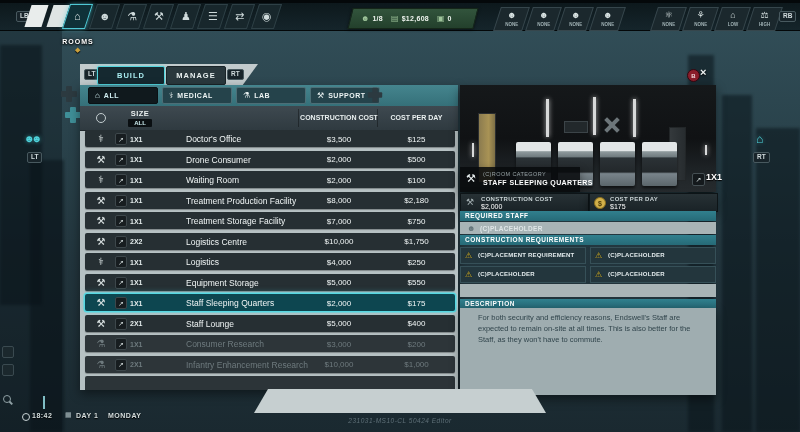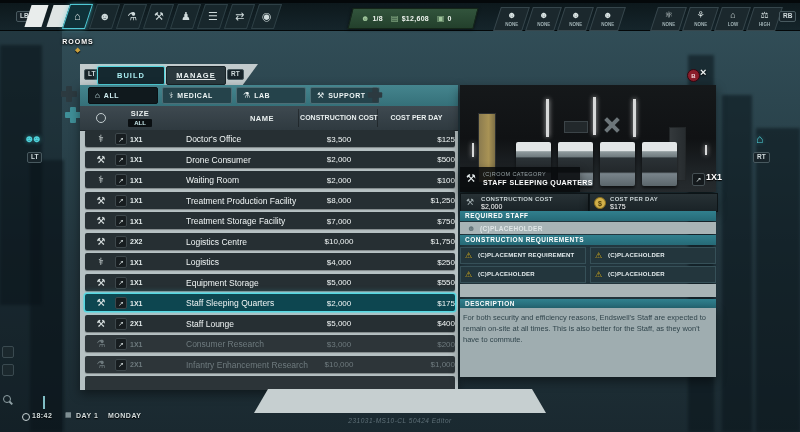--- a/index.html
+++ b/index.html
@@ -39,21 +39,21 @@
   .slot-ico{color:#d9e3e3;font-size:9px;}
   .slot-label{color:#9fb0b3;font-size:6px;transform:scale(.75);margin-top:1px;font-weight:bold;}
 
   
   .tab-slab{position:absolute;left:80px;top:64px;width:178px;height:22px;background:#c2cbcd;
     clip-path:polygon(0 0,100% 0,calc(100% - 16px) 100%,0 100%);box-shadow:0 2px 5px rgba(0,0,0,.4);}
   .mode-tab{position:absolute;height:17px;border-radius:2px;display:flex;align-items:center;justify-content:center;
     font-size:7.5px;font-weight:bold;letter-spacing:1px;}
   .mode-tab.build{left:97px;top:66px;width:66px;background:#152930;border:1px solid #52d5de;color:#a9ecf0;
     box-shadow:0 0 4px rgba(82,213,222,.5);}
-  .mode-tab.manage{left:166px;top:66px;width:58px;background:#2a383d;border:1px solid #1a2428;color:#e8efef;text-decoration:underline;}
+  .mode-tab.manage{left:166px;top:66px;width:58px;background:#2a383d;border:1px solid #1a2428;color:#e8efef;}
 
   
   .panel-left{position:absolute;left:80px;top:85px;width:378px;height:305px;background:#b6c1c3;
     overflow:hidden;box-shadow:0 4px 10px rgba(0,0,0,.45);}
   .subtab-strip{position:absolute;left:0;top:0;width:378px;height:21px;
     background:linear-gradient(180deg,#45858e,#357079);}
   .cattabs{position:absolute;left:8px;top:2px;display:flex;gap:4px;}
   .cat-tab{height:15px;width:56px;display:flex;align-items:center;gap:4px;padding:0 6px;
     background:#25434b;border:1px solid #4d6e76;border-radius:2px;color:#ecf3f3;}
   .cat-tab .ct-ico{font-size:8px;line-height:1;}
@@ -74,21 +74,21 @@
   .trow{position:relative;height:17px;background:#262f33;border-radius:2px;box-shadow:0 1px 1px rgba(0,0,0,.3);}
   .trow.sel{background:#0d4650;box-shadow:0 0 0 1.5px #55d8e2,0 0 7px rgba(85,216,226,.55);}
   .trow.dis{background:#2d3539;}
   .r-ico{position:absolute;left:9px;top:3px;width:14px;text-align:center;font-size:10px;color:#dfe7e7;line-height:11px;}
   .r-size{position:absolute;left:30px;top:3px;display:flex;align-items:center;gap:3px;}
   .size-chip{width:10px;height:10px;background:#171d20;border:1px solid #3d474b;border-radius:2px;
     font-size:7px;color:#cfd8d8;display:flex;align-items:center;justify-content:center;line-height:1;}
   .r-size-txt{font-size:7px;color:#e3ebeb;font-weight:bold;}
   .r-name{position:absolute;left:87px;top:4px;font-size:8.5px;color:#f0f5f5;padding-left:14px;}
   .r-cost{position:absolute;left:215px;top:4.5px;width:78px;text-align:center;font-size:8px;color:#f0f5f5;}
-  .r-daily{position:absolute;left:293px;top:4.5px;width:77px;text-align:right;font-size:8px;color:#f0f5f5;}
+  .r-daily{position:absolute;left:293px;top:4.5px;width:77px;text-align:center;font-size:8px;color:#f0f5f5;}
   .trow.dis .r-name,.trow.dis .r-cost,.trow.dis .r-daily,.trow.dis .r-size-txt,.trow.dis .r-ico{color:#6e7a7e;}
   .plus{position:absolute;width:16px;height:16px;}
   .plus::before{content:"";position:absolute;left:5px;top:0;width:6px;height:16px;background:#2c3a40;border-radius:1px;}
   .plus::after{content:"";position:absolute;left:0;top:5px;width:16px;height:6px;background:#2c3a40;border-radius:1px;}
   .plus.teal::before,.plus.teal::after{background:#3f8f98;}
 
   
   .rp{box-shadow:0 4px 10px rgba(0,0,0,.45);}
   .preview{position:absolute;left:460px;top:85px;width:256px;height:107px;overflow:hidden;
     background:linear-gradient(180deg,#15181a 0%,#101214 50%,#1d2225 78%,#272c2f 100%);}
@@ -124,21 +124,21 @@
   .sec-hdr{position:absolute;left:460px;width:256px;height:10px;background:linear-gradient(180deg,#31808e,#266a77);
     color:#fff;font-size:6.5px;font-weight:bold;letter-spacing:.5px;line-height:10px;padding-left:5px;box-sizing:border-box;}
   .staff-row{position:absolute;left:460px;top:222px;width:256px;height:12px;background:#a8b4b6;}
   .staff-row .sp-ico{position:absolute;left:7px;top:2px;font-size:8px;color:#64757a;}
   .staff-row .sp-label{position:absolute;left:20px;top:2.5px;font-size:6.5px;font-weight:bold;color:#eef3f4;opacity:.8;letter-spacing:.3px;}
   .req-grid{position:absolute;left:460px;top:247px;width:256px;display:grid;grid-template-columns:126px 126px;column-gap:4px;row-gap:2px;}
   .req-cell{height:15px;background:#23363d;border:1px solid #365058;position:relative;}
   .req-cell .rq-ico{position:absolute;left:4px;top:2.5px;font-size:8px;color:#e8c531;text-shadow:0 0 1px #000;}
   .req-cell .rq-label{position:absolute;left:17px;top:4px;font-size:6px;font-weight:bold;color:#e4ecee;letter-spacing:.2px;}
   .gray-bar{position:absolute;left:460px;top:284px;width:256px;height:13px;background:#a8b4b6;}
-  .desc-body{position:absolute;left:460px;top:308px;width:256px;height:69px;background:#9fadb0;box-sizing:border-box;padding:5px 3px;}
+  .desc-body{position:absolute;left:460px;top:308px;width:256px;height:87px;background:#9fadb0;box-sizing:border-box;padding:5px 18px;}
   .desc-body p{margin:0 0 8px 0;font-size:7.5px;line-height:1.45;color:#31454c;}
 
   
   .foot-slab{position:absolute;left:254px;top:389px;width:292px;height:24px;background:#c6cfd0;
     clip-path:polygon(14px 0,calc(100% - 14px) 0,100% 100%,0 100%);box-shadow:0 3px 6px rgba(0,0,0,.5);}
   .foot-btn{position:absolute;top:391px;height:17px;background:#f1f4f4;border-radius:3px;border:1px solid #b9c3c5;
     display:flex;align-items:center;justify-content:center;box-shadow:0 1px 2px rgba(0,0,0,.35);}
   .foot-btn .fb-label{font-size:8px;font-weight:bold;letter-spacing:1px;}
   .btn-build{left:282px;width:128px;}
   .btn-build .fb-label{color:#2f9c8e;}
@@ -307,21 +307,20 @@
         <div class="cat-tab">
     <span class="ct-ico">⚒</span>
     <span class="ct-label">SUPPORT</span>
   </div>
       </div>
     <div class="plus" style="left:287px;top:2px;transform:scale(.9);"></div>
     <div class="thead">
       <span class="clock"></span>
       <span class="th-size">SIZE</span>
       <span class="size-filter">ALL</span>
-      <span class="th-name">NAME</span>
       <span class="th-cost">CONSTRUCTION COST</span>
       <span class="th-daily">COST PER DAY</span>
       <span class="hdiv" style="left:218px;"></span>
       <span class="hdiv" style="left:297px;"></span>
     </div>
     <div class="tbody">
         <div class="trow">
     <span class="r-ico">⚕</span>
     <span class="r-size">
       <span class="size-chip">↗</span>
@@ -352,21 +351,21 @@
     <span class="r-daily">$100</span>
   </div>
         <div class="trow">
     <span class="r-ico">⚒</span>
     <span class="r-size">
       <span class="size-chip">↗</span>
       <span class="r-size-txt">1X1</span>
     </span>
     <span class="r-name">Treatment Production Facility</span>
     <span class="r-cost">$8,000</span>
-    <span class="r-daily">$1,250</span>
+    <span class="r-daily">$2,180</span>
   </div>
         <div class="trow">
     <span class="r-ico">⚒</span>
     <span class="r-size">
       <span class="size-chip">↗</span>
       <span class="r-size-txt">1X1</span>
     </span>
     <span class="r-name">Treatment Storage Facility</span>
     <span class="r-cost">$7,000</span>
     <span class="r-daily">$750</span>

